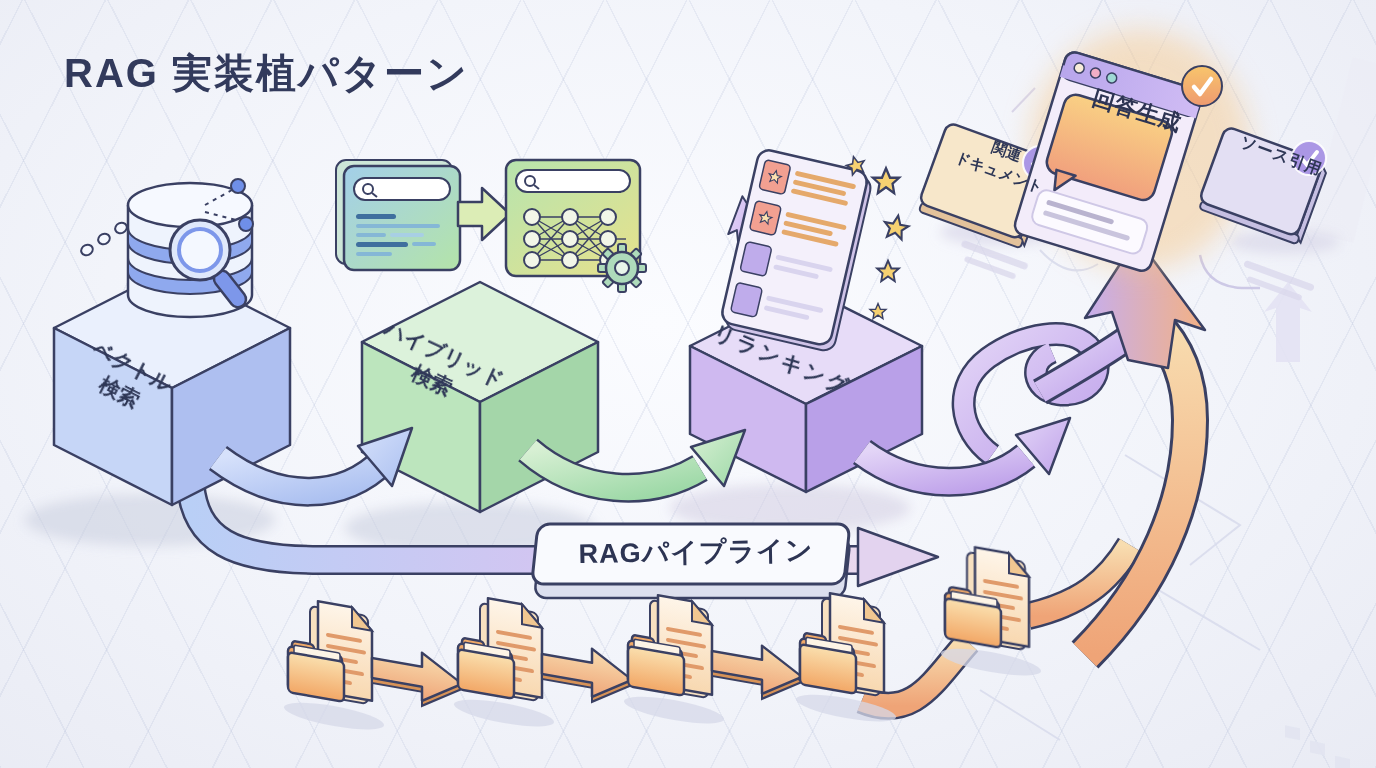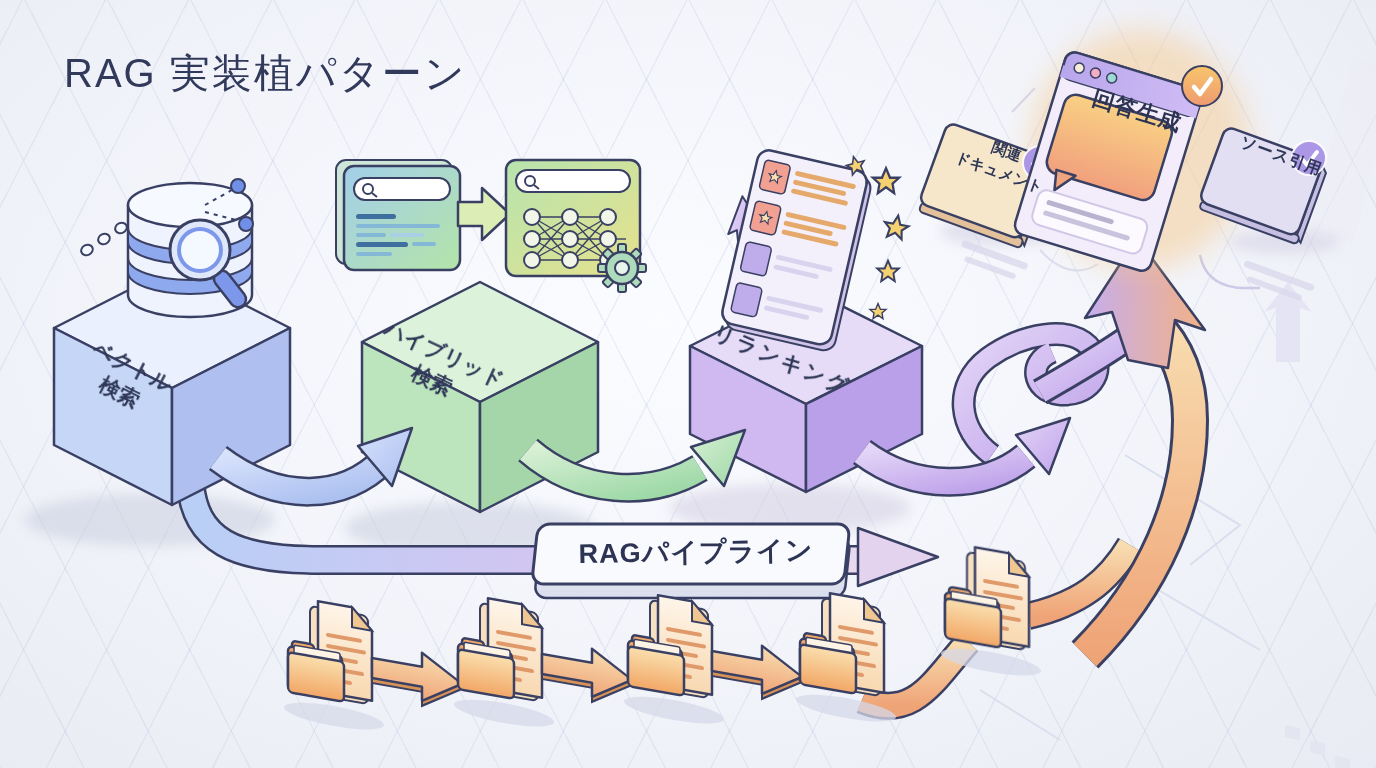--- a/index.html
+++ b/index.html
@@ -9,21 +9,21 @@
     background:radial-gradient(ellipse at 48% 42%, #fbfcff 0%, #f2f4fa 55%, #e9ebf4 100%);
   }
   #grid{
     position:absolute;inset:0;
     background:
       repeating-linear-gradient(63deg, rgba(160,172,205,.16) 0 1.5px, transparent 1.5px 74px),
       repeating-linear-gradient(-63deg, rgba(160,172,205,.16) 0 1.5px, transparent 1.5px 74px);
   }
   svg{position:absolute;left:0;top:0;}
   .lbl{position:absolute;color:#2e3756;font-weight:700;text-align:center;pointer-events:none;}
-  #title{position:absolute;left:64px;top:46px;font-size:40px;font-weight:400;color:#323a5c;letter-spacing:2px;}
+  #title{position:absolute;left:64px;top:46px;font-size:40px;font-weight:700;color:#323a5c;letter-spacing:2px;}
   #lbl-vector{left:50px;top:350px;width:152px;font-size:21px;line-height:1.4;transform:rotate(27deg);}
   #lbl-hybrid{left:352px;top:338px;width:172px;font-size:21px;line-height:1.4;transform:rotate(25deg);}
   #lbl-rerank{left:684px;top:346px;width:196px;font-size:21px;letter-spacing:3px;transform:rotate(23deg);}
   #lbl-pipeline{left:548px;top:534px;width:296px;font-size:27px;font-weight:800;color:#2d3453;transform:rotate(-1deg);letter-spacing:1px;}
   #lbl-related{left:950px;top:140px;width:106px;font-size:15px;line-height:1.45;transform:rotate(20deg);}
   #lbl-answer{left:1080px;top:96px;width:114px;font-size:22px;font-weight:800;color:#2d3453;transform:rotate(17deg);letter-spacing:1px;}
   #lbl-source{left:1231px;top:146px;width:100px;font-size:16px;transform:rotate(20deg);letter-spacing:1px;}
 </style>
 </head>
 <body>

